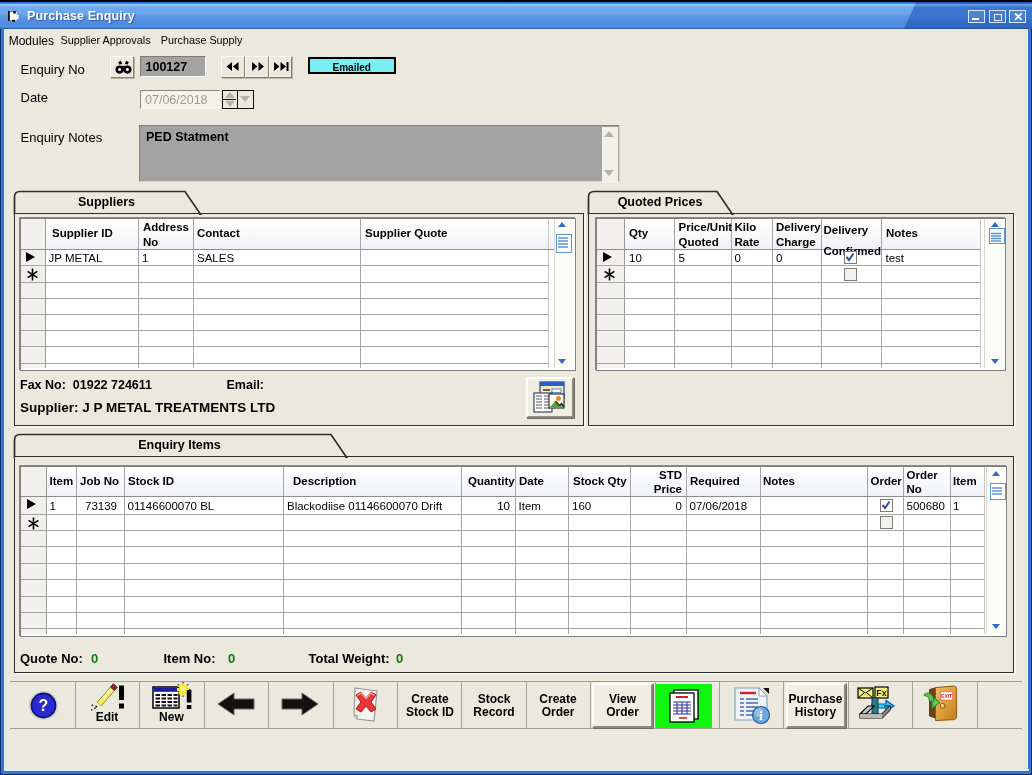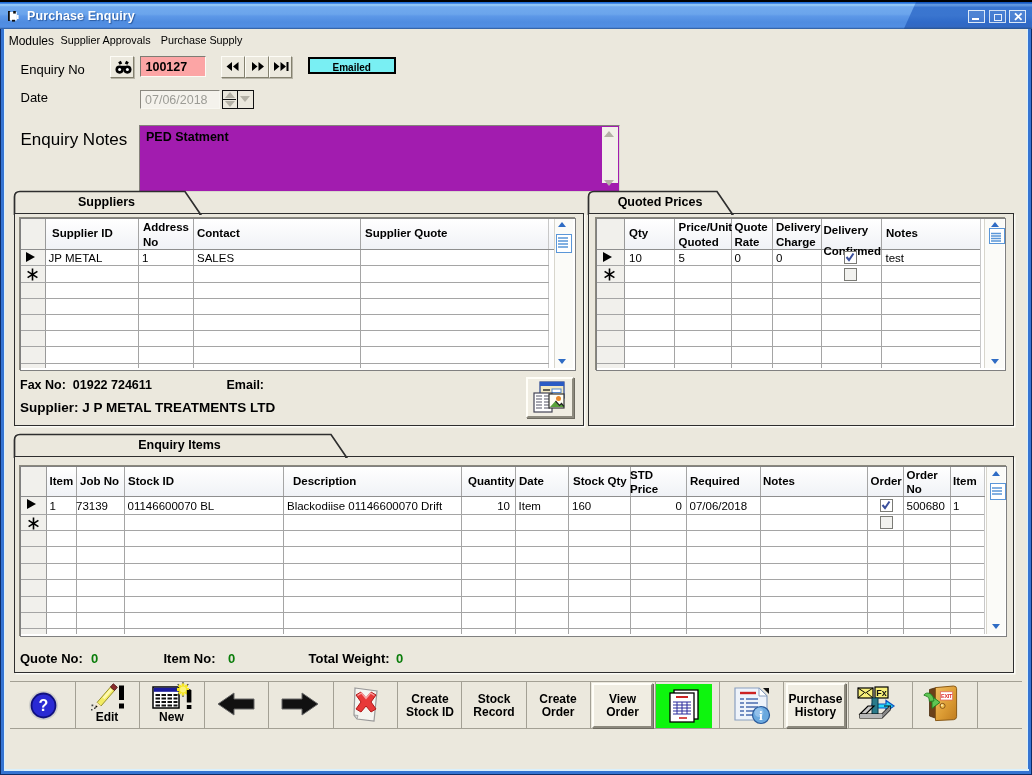--- a/index.html
+++ b/index.html
@@ -68,21 +68,21 @@
 <svg class="abs" style="left:3.5px;top:3px" width="17" height="15" viewBox="0 0 17 15">
       <path d="M3.2 2.2L5.8 0.8l1.4 2.6l-2.6 1.4z" fill="#000"></path>
       <path d="M13.8 2.2l-2.6-1.4l-1.4 2.6l2.6 1.4z" fill="#000"></path>
       <circle cx="4.6" cy="9.6" r="4.1" fill="#000"></circle>
       <circle cx="12.4" cy="9.6" r="4.1" fill="#000"></circle>
       <rect x="6.8" y="5.8" width="3.4" height="3.4" fill="#000"></rect>
       <circle cx="4.6" cy="9.6" r="1.5" fill="#fff"></circle>
       <circle cx="12.4" cy="9.6" r="1.5" fill="#fff"></circle>
     </svg>
 </div>
-<div class="abs" style="left:139.5px;top:56px;width:66px;height:21px;background:#fca5a5;border-top:1.5px solid #7e7c74;border-left:1.5px solid #7e7c74;border-right:1.5px solid #fbfaf4;border-bottom:1.5px solid #fbfaf4;box-sizing:border-box">
+<div class="abs" style="left:139.5px;top:56px;width:66px;height:21px;background:#a3a3a3;border-top:1.5px solid #7e7c74;border-left:1.5px solid #7e7c74;border-right:1.5px solid #fbfaf4;border-bottom:1.5px solid #fbfaf4;box-sizing:border-box">
     <span class="b" style="font-size:12.5px;position:absolute;left:5px;top:3px">100127</span>
   </div>
 <div class="abs navbtn" style="left:221px;top:56px;width:23.5px;height:22px;box-sizing:border-box">
 <svg class="abs" style="left:4px;top:5px" width="13" height="9" viewBox="0 0 13 9">
       <path d="M6 0L0.5 4.5L6 9zM12.5 0L7 4.5L12.5 9z" fill="#000"></path>
     </svg>
   </div>
 <div class="abs navbtn" style="left:245px;top:56px;width:23.5px;height:22px;box-sizing:border-box">
 <svg class="abs" style="left:6px;top:5px" width="13" height="9" viewBox="0 0 13 9">
       <path d="M0 0l5.5 4.5L0 9zM6.5 0L12 4.5L6.5 9z" fill="#000"></path>
@@ -101,22 +101,22 @@
   </div>
 <div class="abs" style="left:222px;top:89.5px;width:16px;height:19px;border:1.5px solid #111;box-sizing:border-box;background:#ebe8dd">
   <div class="abs uarr" style="left:1.5px;top:1.8px"></div>
   <div class="abs" style="left:0;top:8.2px;width:13px;height:1.4px;background:#111"></div>
   <div class="abs darr" style="left:1.5px;top:10.4px"></div>
 </div>
 <div class="abs" style="left:238px;top:89.5px;width:15.5px;height:19px;border:1.5px solid #111;border-left:none;box-sizing:border-box;background:#ebe8dd">
   <div class="abs darr" style="left:1.8px;top:5px"></div>
 </div>
 
-<div class="abs" style="left:20.5px;top:129.5px;font-size:17px">Enquiry Notes</div>
-<div class="abs" style="left:139px;top:125px;width:481px;height:67px;background:#a21caf;border-top:1.5px solid #84827a;border-left:1.5px solid #84827a;border-right:1.5px solid #d8d6cc;border-bottom:1.5px solid #d8d6cc;box-sizing:border-box">
+<div class="abs" style="left:20.5px;top:129.5px;font-size:13px">Enquiry Notes</div>
+<div class="abs" style="left:139px;top:125px;width:481px;height:57px;background:#a3a3a3;border-top:1.5px solid #84827a;border-left:1.5px solid #84827a;border-right:1.5px solid #d8d6cc;border-bottom:1.5px solid #d8d6cc;box-sizing:border-box">
   <span class="b" style="font-size:12.5px;position:absolute;left:6px;top:4px">PED Statment</span>
   <div class="abs" style="right:1px;top:1px;width:16px;height:56px;background:#f2f0ea"></div>
   <div class="abs uarr" style="right:5px;top:5px"></div>
   <div class="abs darr" style="right:5px;bottom:5px"></div>
 </div>
 
 <svg class="abs" style="left:12.5px;top:189.5px" width="190" height="25" viewBox="0 0 190 25">
     <path d="M1.5 25V7q0-5.5 5.5-5.5H172l16 23.5z" fill="#ebe8dd" stroke="#2e2e2e" stroke-width="1.7"></path>
   </svg>
 <div class="abs" style="left:13.5px;top:212.5px;width:570px;height:213px;border:1.5px solid #2e2e2e;box-sizing:border-box;box-shadow:1.5px 1.5px 0 #fcfbf6"></div>
@@ -198,21 +198,21 @@
 <div class="hline" style="left:597px;top:248.7px;width:383px;background:#8e8e8e"></div>
 <div class="hline" style="left:597px;top:265.4px;width:383px"></div>
 <div class="hline" style="left:597px;top:281.6px;width:383px"></div>
 <div class="hline" style="left:597px;top:297.8px;width:383px"></div>
 <div class="hline" style="left:597px;top:314px;width:383px"></div>
 <div class="hline" style="left:597px;top:330.2px;width:383px"></div>
 <div class="hline" style="left:597px;top:346.4px;width:383px"></div>
 <div class="hline" style="left:597px;top:362.6px;width:383px"></div>
 <div class="abs b glabel" style="left:629px;top:227px">Qty</div>
 <div class="abs b glabel" style="left:678.5px;top:220px;width:54px;line-height:14.5px">Price/Unit Quoted</div>
-<div class="abs b glabel" style="left:734.5px;top:220px;width:40px;line-height:14.5px">Quote Rate</div>
+<div class="abs b glabel" style="left:734.5px;top:220px;width:40px;line-height:14.5px">Kilo Rate</div>
 <div class="abs b glabel" style="left:776px;top:220px;width:48px;line-height:14.5px">Delivery Charge</div>
 <div class="abs b glabel" style="left:823.5px;top:220px;width:62px;line-height:21px">Delivery Confirmed</div>
 <div class="abs b glabel" style="left:886px;top:227px">Notes</div>
 <div class="abs tri-r" style="left:603px;top:251.5px"></div>
 <svg class="abs" style="left:603px;top:268px" width="13" height="13" viewBox="0 0 13 13">
     <path d="M6.5 0.5v12M1.6 3.3l9.8 6.4M11.4 3.3L1.6 9.7" stroke="#000" stroke-width="1.6"></path>
   </svg>
 <div class="abs glabel" style="left:629px;top:251.5px">10</div>
 <div class="abs glabel" style="left:678.5px;top:251.5px">5</div>
 <div class="abs glabel" style="left:734.5px;top:251.5px">0</div>
@@ -263,32 +263,32 @@
 <div class="hline" style="left:21px;top:595.6px;width:963px"></div>
 <div class="hline" style="left:21px;top:612px;width:963px"></div>
 <div class="hline" style="left:21px;top:628.4px;width:963px"></div>
 <div class="abs b glabel" style="left:49.5px;top:474.5px">Item</div>
 <div class="abs b glabel" style="left:80px;top:474.5px">Job No</div>
 <div class="abs b glabel" style="left:128px;top:474.5px">Stock ID</div>
 <div class="abs b glabel" style="left:293px;top:474.5px">Description</div>
 <div class="abs b glabel" style="left:468px;top:474.5px">Quantity</div>
 <div class="abs b glabel" style="left:519px;top:474.5px">Date</div>
 <div class="abs b glabel" style="left:573px;top:474.5px">Stock Qty</div>
-<div class="abs b glabel" style="left:630px;top:467.5px;width:52px;text-align:left;line-height:14.5px">STD Price</div>
+<div class="abs b glabel" style="left:630px;top:467.5px;width:52px;text-align:right;line-height:14.5px">STD Price</div>
 <div class="abs b glabel" style="left:690px;top:474.5px">Required</div>
 <div class="abs b glabel" style="left:763px;top:474.5px">Notes</div>
 <div class="abs b glabel" style="left:870.5px;top:474.5px">Order</div>
 <div class="abs b glabel" style="left:906.5px;top:467.5px;width:44px;line-height:14.5px">Order No</div>
 <div class="abs b glabel" style="left:953px;top:474.5px">Item</div>
 <div class="abs tri-r" style="left:27px;top:499px"></div>
 <svg class="abs" style="left:27px;top:517px" width="13" height="13" viewBox="0 0 13 13">
     <path d="M6.5 0.5v12M1.6 3.3l9.8 6.4M11.4 3.3L1.6 9.7" stroke="#000" stroke-width="1.6"></path>
   </svg>
 <div class="abs glabel" style="left:49.5px;top:499.5px">1</div>
-<div class="abs glabel" style="left:76px;top:499.5px">73139</div>
+<div class="abs glabel" style="left:85px;top:499.5px">73139</div>
 <div class="abs glabel" style="left:127.5px;top:499.5px">01146600070 BL</div>
 <div class="abs glabel" style="left:287px;top:499.5px">Blackodiise 01146600070 Drift</div>
 <div class="abs glabel" style="left:480px;top:499.5px;width:30px;text-align:right">10</div>
 <div class="abs glabel" style="left:518.5px;top:499.5px">Item</div>
 <div class="abs glabel" style="left:572px;top:499.5px">160</div>
 <div class="abs glabel" style="left:650px;top:499.5px;width:32px;text-align:right">0</div>
 <div class="abs glabel" style="left:689.5px;top:499.5px">07/06/2018</div>
 <div class="cbx" style="left:879.5px;top:499px">
     <svg width="10" height="10" viewBox="0 0 10 10" style="position:absolute;left:0;top:0">
       <path d="M1.5 5l2.5 3L8.5 1.5" stroke="#3a4f9c" stroke-width="2" fill="none"></path>

